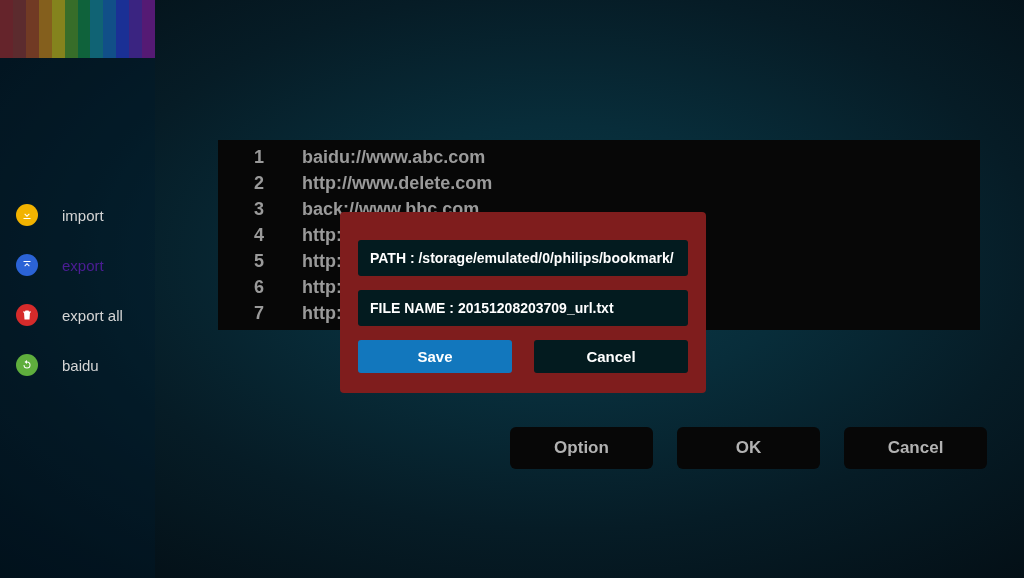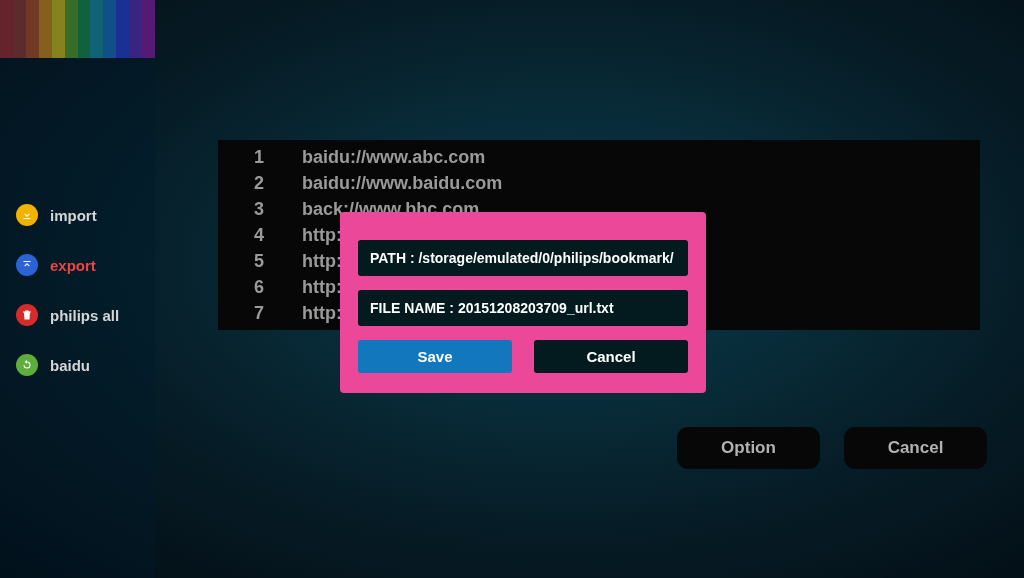--- a/index.html
+++ b/index.html
@@ -22,28 +22,28 @@
   .sidebar {
     position: absolute;
     left: 0; top: 0; bottom: 0;
     width: 155px;
     background: rgba(0, 25, 45, 0.38);
     padding-top: 190px;
   }
   .sidebar-item {
     display: flex;
     align-items: center;
-    gap: 12px;
+    gap: 24px;
     padding: 14px 16px;
     cursor: pointer;
     color: #d5d5d5;
     font-size: 15px;
-    font-weight: bold;
-  }
-  .sidebar-item.active { color: #ef4444; }
+    font-weight: normal;
+  }
+  .sidebar-item.active { color: #4c1d95; }
   .icon-circle {
     width: 22px; height: 22px;
     border-radius: 50%;
     display: flex;
     align-items: center;
     justify-content: center;
   }
   .icon-import { background: #f2b300; }
   .icon-export { background: #2b63d6; }
   .icon-delete { background: #d62b2b; }
@@ -67,21 +67,21 @@
     line-height: 22px;
   }
   .url-num { width: 48px; }
   .url-text { }
 
   
   .dialog {
     position: absolute;
     left: 340px; top: 212px;
     width: 366px;
-    background: #ec4899;
+    background: #7f1d1d;
     border-radius: 4px;
     padding: 28px 18px 20px 18px;
   }
   .field {
     background: #031b1f;
     color: #fff;
     font-size: 14px;
     font-weight: bold;
     padding: 10px 12px;
     border-radius: 3px;
@@ -116,21 +116,21 @@
     gap: 24px;
   }
   .bot-btn {
     width: 143px;
     padding: 11px 0;
     text-align: center;
     background: #070707;
     color: #b2b2b2;
     font-size: 17px;
     font-weight: bold;
-    border-radius: 11px;
+    border-radius: 6px;
     cursor: pointer;
   }
 </style>
 </head>
 <body>
 
 <div class="rainbow">
     <div style="background: rgb(164, 43, 43);"></div>
     <div style="background: rgb(149, 54, 47);"></div>
     <div style="background: rgb(182, 78, 31);"></div>
@@ -161,40 +161,40 @@
         </svg>
     </span>
     <span>export</span>
   </div>
   <div class="sidebar-item">
     <span class="icon-circle icon-delete">
       <svg viewBox="0 0 24 24">
           <path d="M6 7h12l-1 14H7L6 7zm3-4h6l1 2h4v2H4V5h4l1-2z"></path>
         </svg>
     </span>
-    <span>philips all</span>
+    <span>export all</span>
   </div>
   <div class="sidebar-item">
     <span class="icon-circle icon-back">
       <svg viewBox="0 0 24 24">
           <path d="M12 5a7 7 0 1 1-7 7h2a5 5 0 1 0 5-5V10L7 6l5-4v3z"></path>
         </svg>
     </span>
     <span>baidu</span>
   </div>
 </div>
 
 <div class="url-list">
     <div class="url-row">
       <span class="url-num">1</span>
       <span class="url-text">baidu://www.abc.com</span>
     </div>
     <div class="url-row">
       <span class="url-num">2</span>
-      <span class="url-text">baidu://www.baidu.com</span>
+      <span class="url-text">http://www.delete.com</span>
     </div>
     <div class="url-row">
       <span class="url-num">3</span>
       <span class="url-text">back://www.bbc.com</span>
     </div>
     <div class="url-row">
       <span class="url-num">4</span>
       <span class="url-text">http:</span>
     </div>
     <div class="url-row">
@@ -221,14 +221,15 @@
     <span>20151208203709_url.txt</span>
   </div>
   <div class="dialog-buttons">
     <div class="dlg-btn btn-save">Save</div>
     <div class="dlg-btn btn-cancel">Cancel</div>
   </div>
 </div>
 
 <div class="bottom-buttons">
   <div class="bot-btn">Option</div>
+  <div class="bot-btn">OK</div>
   <div class="bot-btn">Cancel</div>
 </div>
 
 </body></html>

